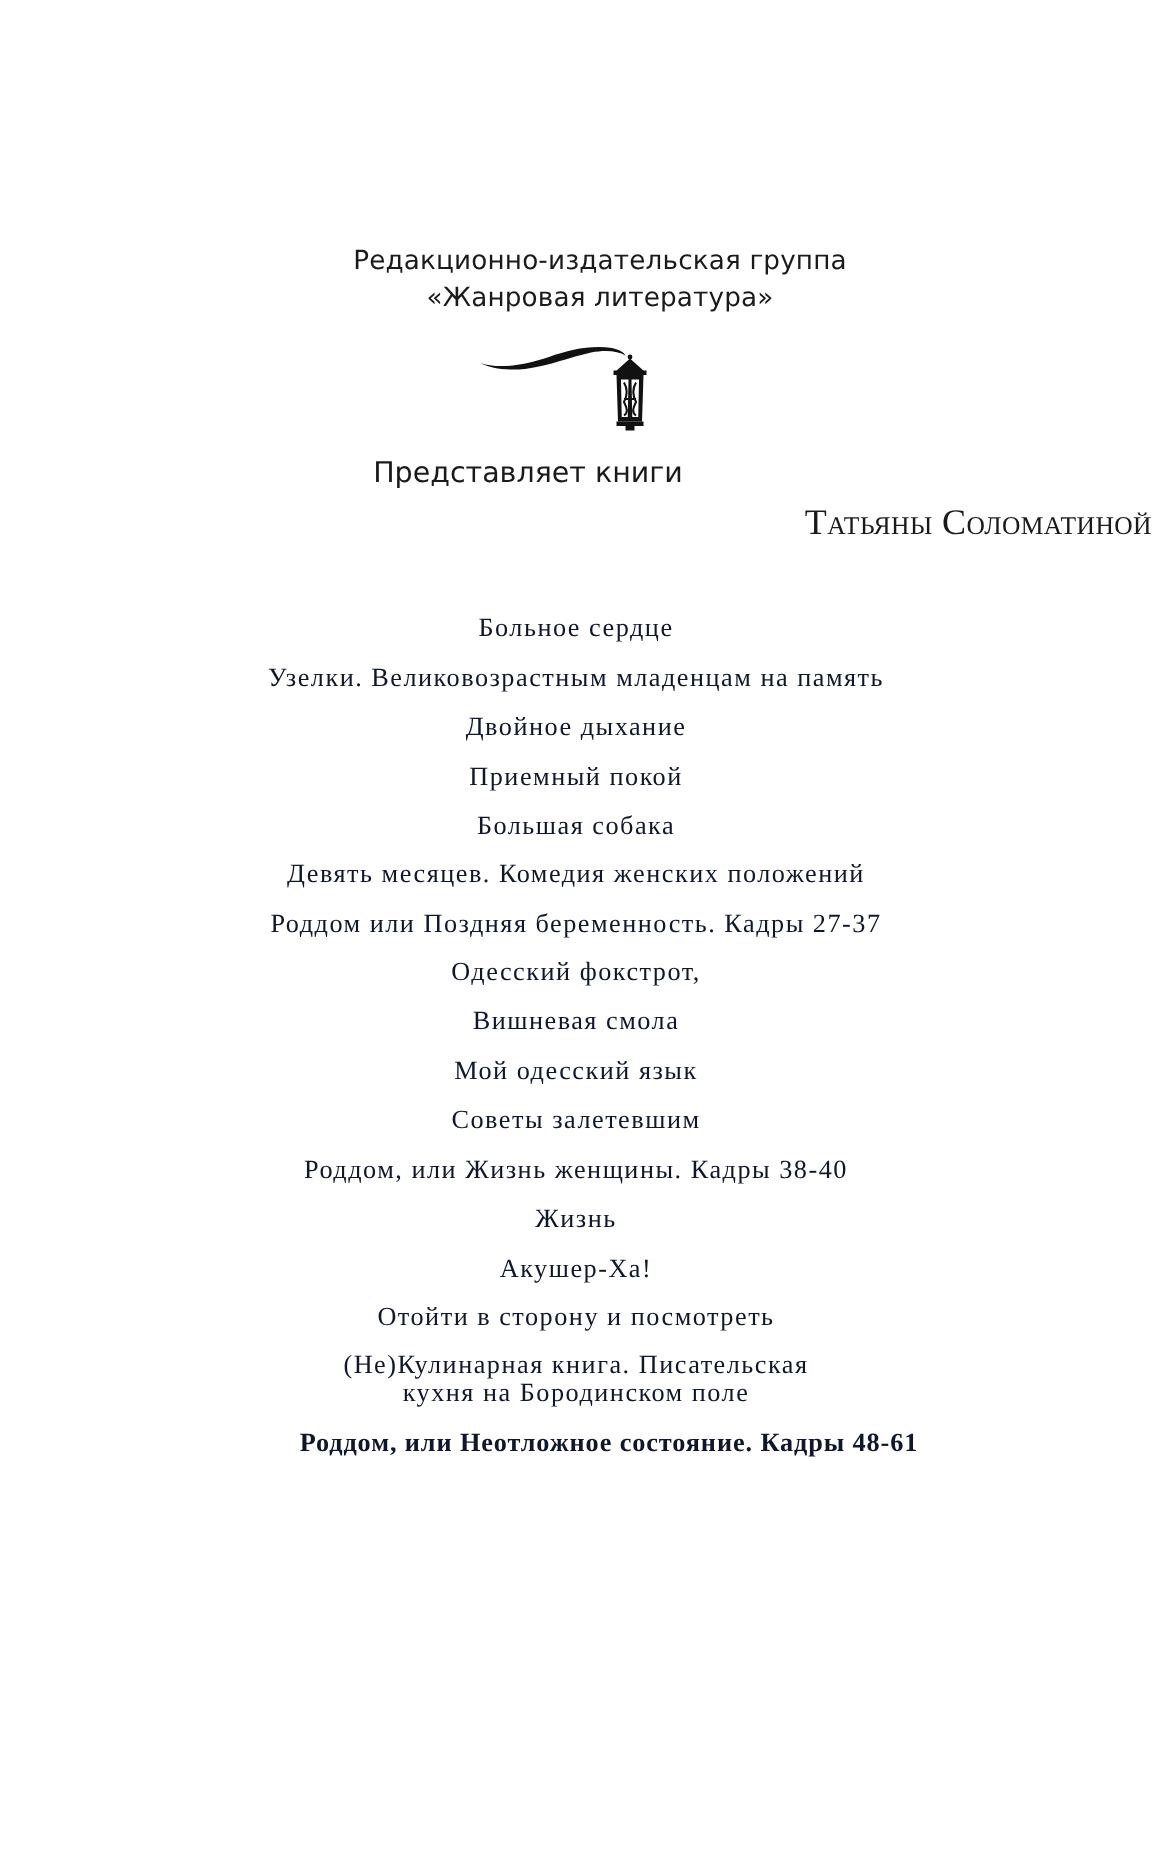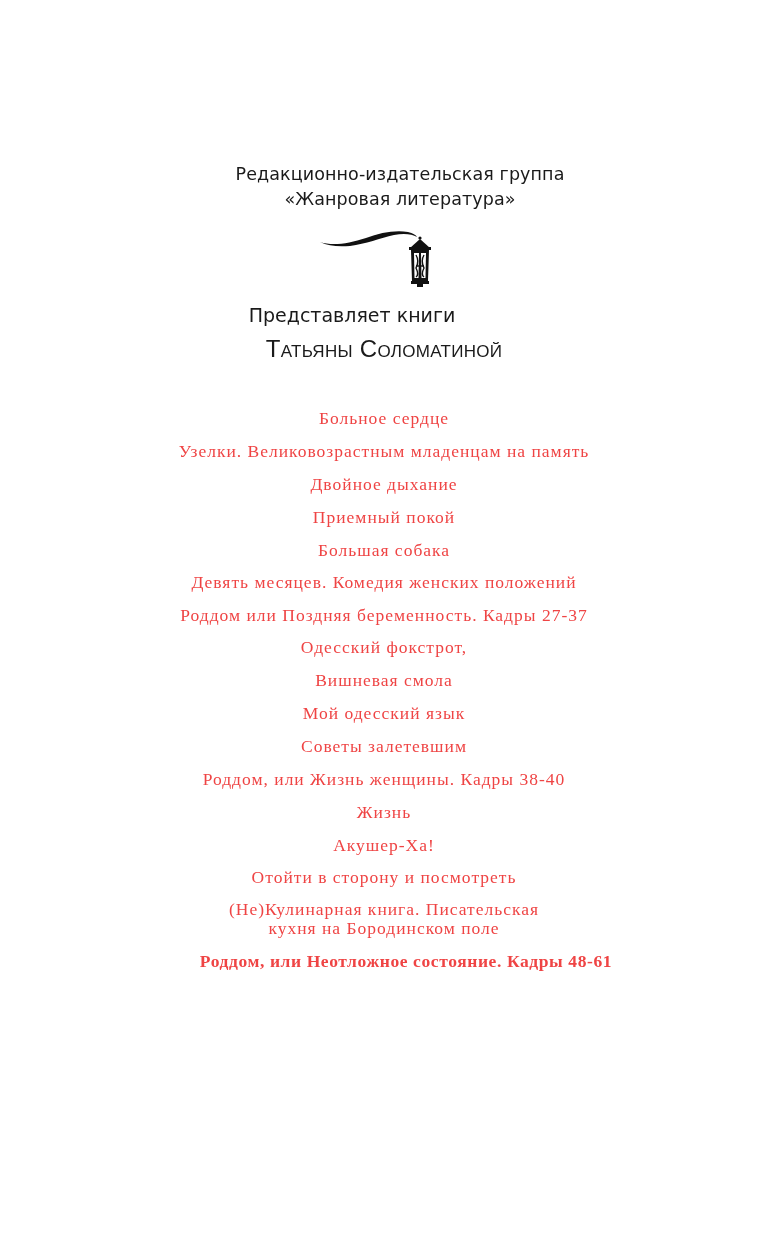--- a/index.html
+++ b/index.html
@@ -9,27 +9,27 @@
       position: absolute; top: 162px; left: 16px; width: 768px; text-align: center;
       font-family: "DejaVu Sans", sans-serif; font-size: 17.5px; line-height: 25px; color: #1a1a1a;
       letter-spacing: 0.1px;
     }
     .logo { position: absolute; top: 226px; left: 318px; width: 122px; height: 64px; }
     .presents {
       position: absolute; top: 302px; left: 0; width: 704px; text-align: center;
       font-family: "DejaVu Sans", sans-serif; font-size: 19px; line-height: 26px; color: #1a1a1a;
     }
     .author {
-      position: absolute; top: 333px; left: 0; width: 768px; text-align: center;
-      font-family: Liberation Sans, sans-serif; font-size: 24px; line-height: 32px; color: #1a1a1a;
+      position: absolute; top: 333px; left: 0; width: 768px; text-align: right;
+      font-family: Liberation Serif, serif; font-size: 24px; line-height: 32px; color: #1a1a1a;
       font-variant: small-caps; letter-spacing: 0.3px;
     }
     .books {
       position: absolute; top: 408px; left: 0; width: 768px; margin: 0; padding: 0; list-style: none;
-      font-family: "Liberation Serif", serif; font-size: 17.5px; color: #ef4444; text-align: center;
+      font-family: "Liberation Serif", serif; font-size: 17.5px; color: #0f172a; text-align: center;
       letter-spacing: 1px;
     }
     .books li { margin: 0; padding: 0; line-height: 20px; margin-bottom: 12.9px; }
     .books li.two-line { line-height: 19px; }
     .books li.bold { font-weight: bold; letter-spacing: 0.6px; padding-left: 44px; }
     .books li span { display: block; }
   </style>
 </head>
 <body>
 

